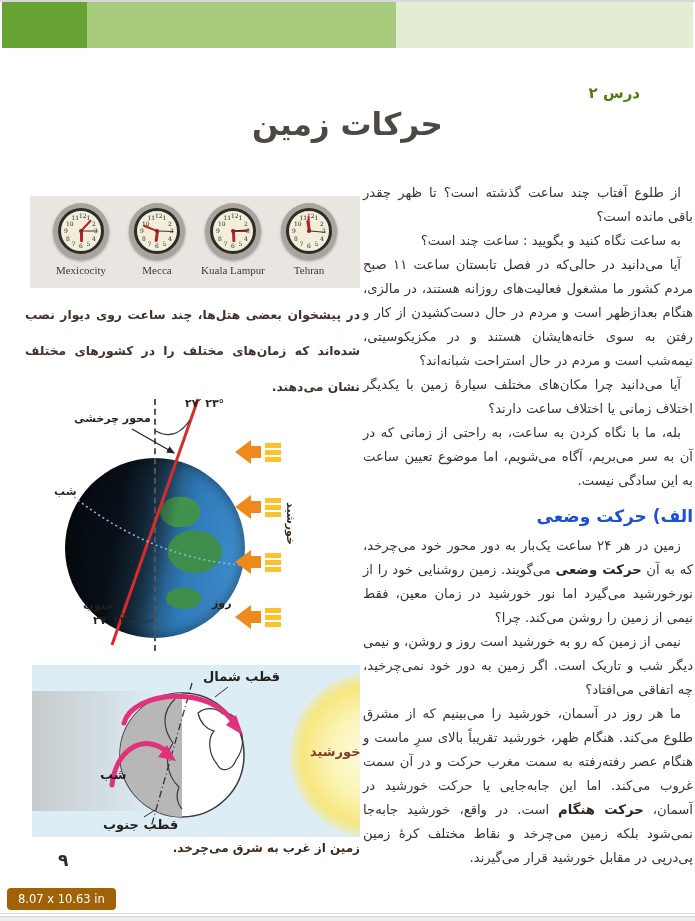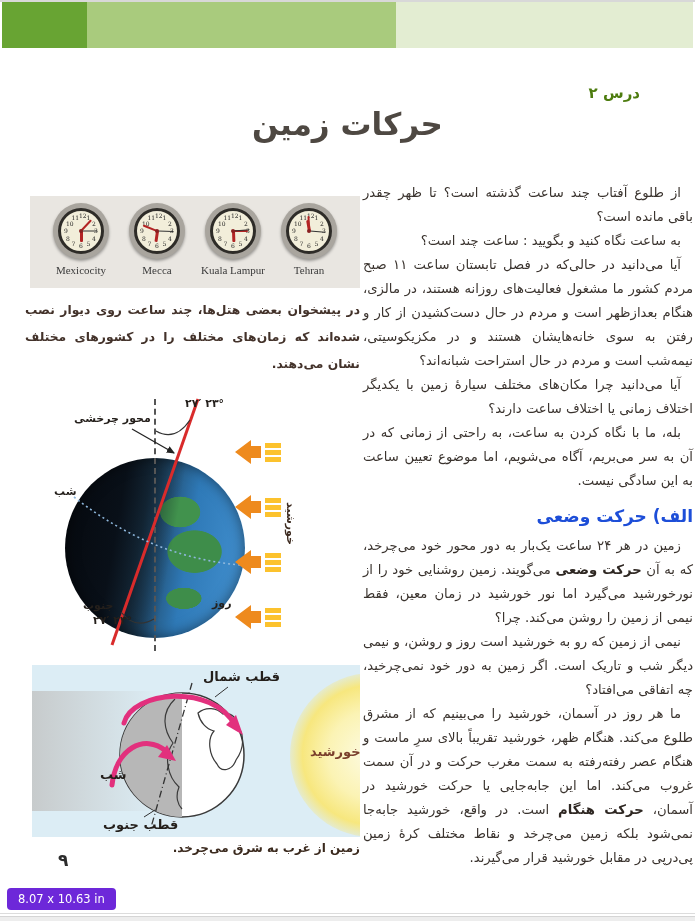--- a/index.html
+++ b/index.html
@@ -20,21 +20,21 @@
   .clocks-row{display:flex;justify-content:center;align-items:flex-start;padding-top:7px;}
   .clock-cell{width:76px;text-align:center;}
   .clock{width:56px;height:56px;margin:0 auto;border-radius:50%;background:#a9a59e;
          display:flex;align-items:center;justify-content:center;box-shadow:0 2px 3px rgba(0,0,0,.35);}
   .face{position:relative;width:40px;height:40px;border-radius:50%;background:#f2eeda;border:3px solid #2e2c28;}
   .cn{position:absolute;font-size:6px;line-height:6px;color:#1e1e1e;font-family:"DejaVu Serif",serif;}
   .hand{position:absolute;transform-origin:50% 100%;border-radius:1px;}
   .pin{position:absolute;left:18px;top:18px;width:4px;height:4px;border-radius:50%;background:#8a2020;}
   .clock-label{margin-top:5px;font-family:"Liberation Serif","DejaVu Serif",serif;font-size:11px;color:#3a3a3a;}
   .clocks-caption{position:absolute;left:25px;top:297px;width:335px;direction:rtl;text-align:justify;
-                  font-size:12.3px;line-height:27px;font-weight:bold;color:#43322a;}
+                  font-size:12.3px;line-height:36px;font-weight:bold;color:#43322a;}
   
   .article{position:absolute;left:363px;top:181px;width:330px;direction:rtl;text-align:justify;
            font-size:13.2px;line-height:24px;}
   .article p{margin:0;text-indent:12px;}
   .article .section-heading{margin:11px 0 6px;text-indent:0;font-size:17px;font-weight:bold;}
   .article b{color:#2e2722;}
   
   .rot-fig{position:absolute;left:28px;top:393px;width:332px;height:268px;}
   .dash-axis{position:absolute;left:126px;top:6px;height:252px;border-left:2px dashed #555;}
   .globe1{position:absolute;left:37px;top:65px;width:180px;height:180px;border-radius:50%;
@@ -55,21 +55,21 @@
   .dn-shade{position:absolute;left:0;top:26px;width:128px;height:120px;
             background:linear-gradient(to right,#c7cbcc,rgba(199,203,204,0));}
   .sun-glow{position:absolute;left:258px;top:8px;width:164px;height:164px;border-radius:50%;
             background:radial-gradient(circle,#fdfbe3 0%,#fbf3b4 38%,#f7e77e 60%,rgba(247,231,126,0) 76%);}
   .dn-svg{position:absolute;left:0;top:0;}
   .dn-label{position:absolute;direction:rtl;font-size:13px;font-weight:bold;color:#241f1b;}
   .dn-caption{position:absolute;left:32px;top:841px;width:328px;direction:rtl;text-align:right;
               font-size:12px;font-weight:bold;color:#3b2a1e;}
   
   .page-num{position:absolute;left:58px;top:850px;font-size:17px;font-weight:bold;color:#2c2c2c;}
-  .size-badge{position:absolute;left:7px;top:888px;background:#6d28d9;color:#fff;border-radius:4px;
+  .size-badge{position:absolute;left:7px;top:888px;background:#a16207;color:#fff;border-radius:4px;
               padding:4px 11px;font-size:11.5px;font-family:"DejaVu Sans",sans-serif;}
   .bottom-divider{position:absolute;left:0;top:913px;width:695px;height:1px;background:#dcdcdc;}
   .bottom-bar{position:absolute;left:0;top:916px;width:695px;height:5px;background:#ededed;border-top:1px solid #d5d5d5;}
 </style>
 </head>
 <body>
 
 <div class="screen">
 
   <div class="top-line"></div>

